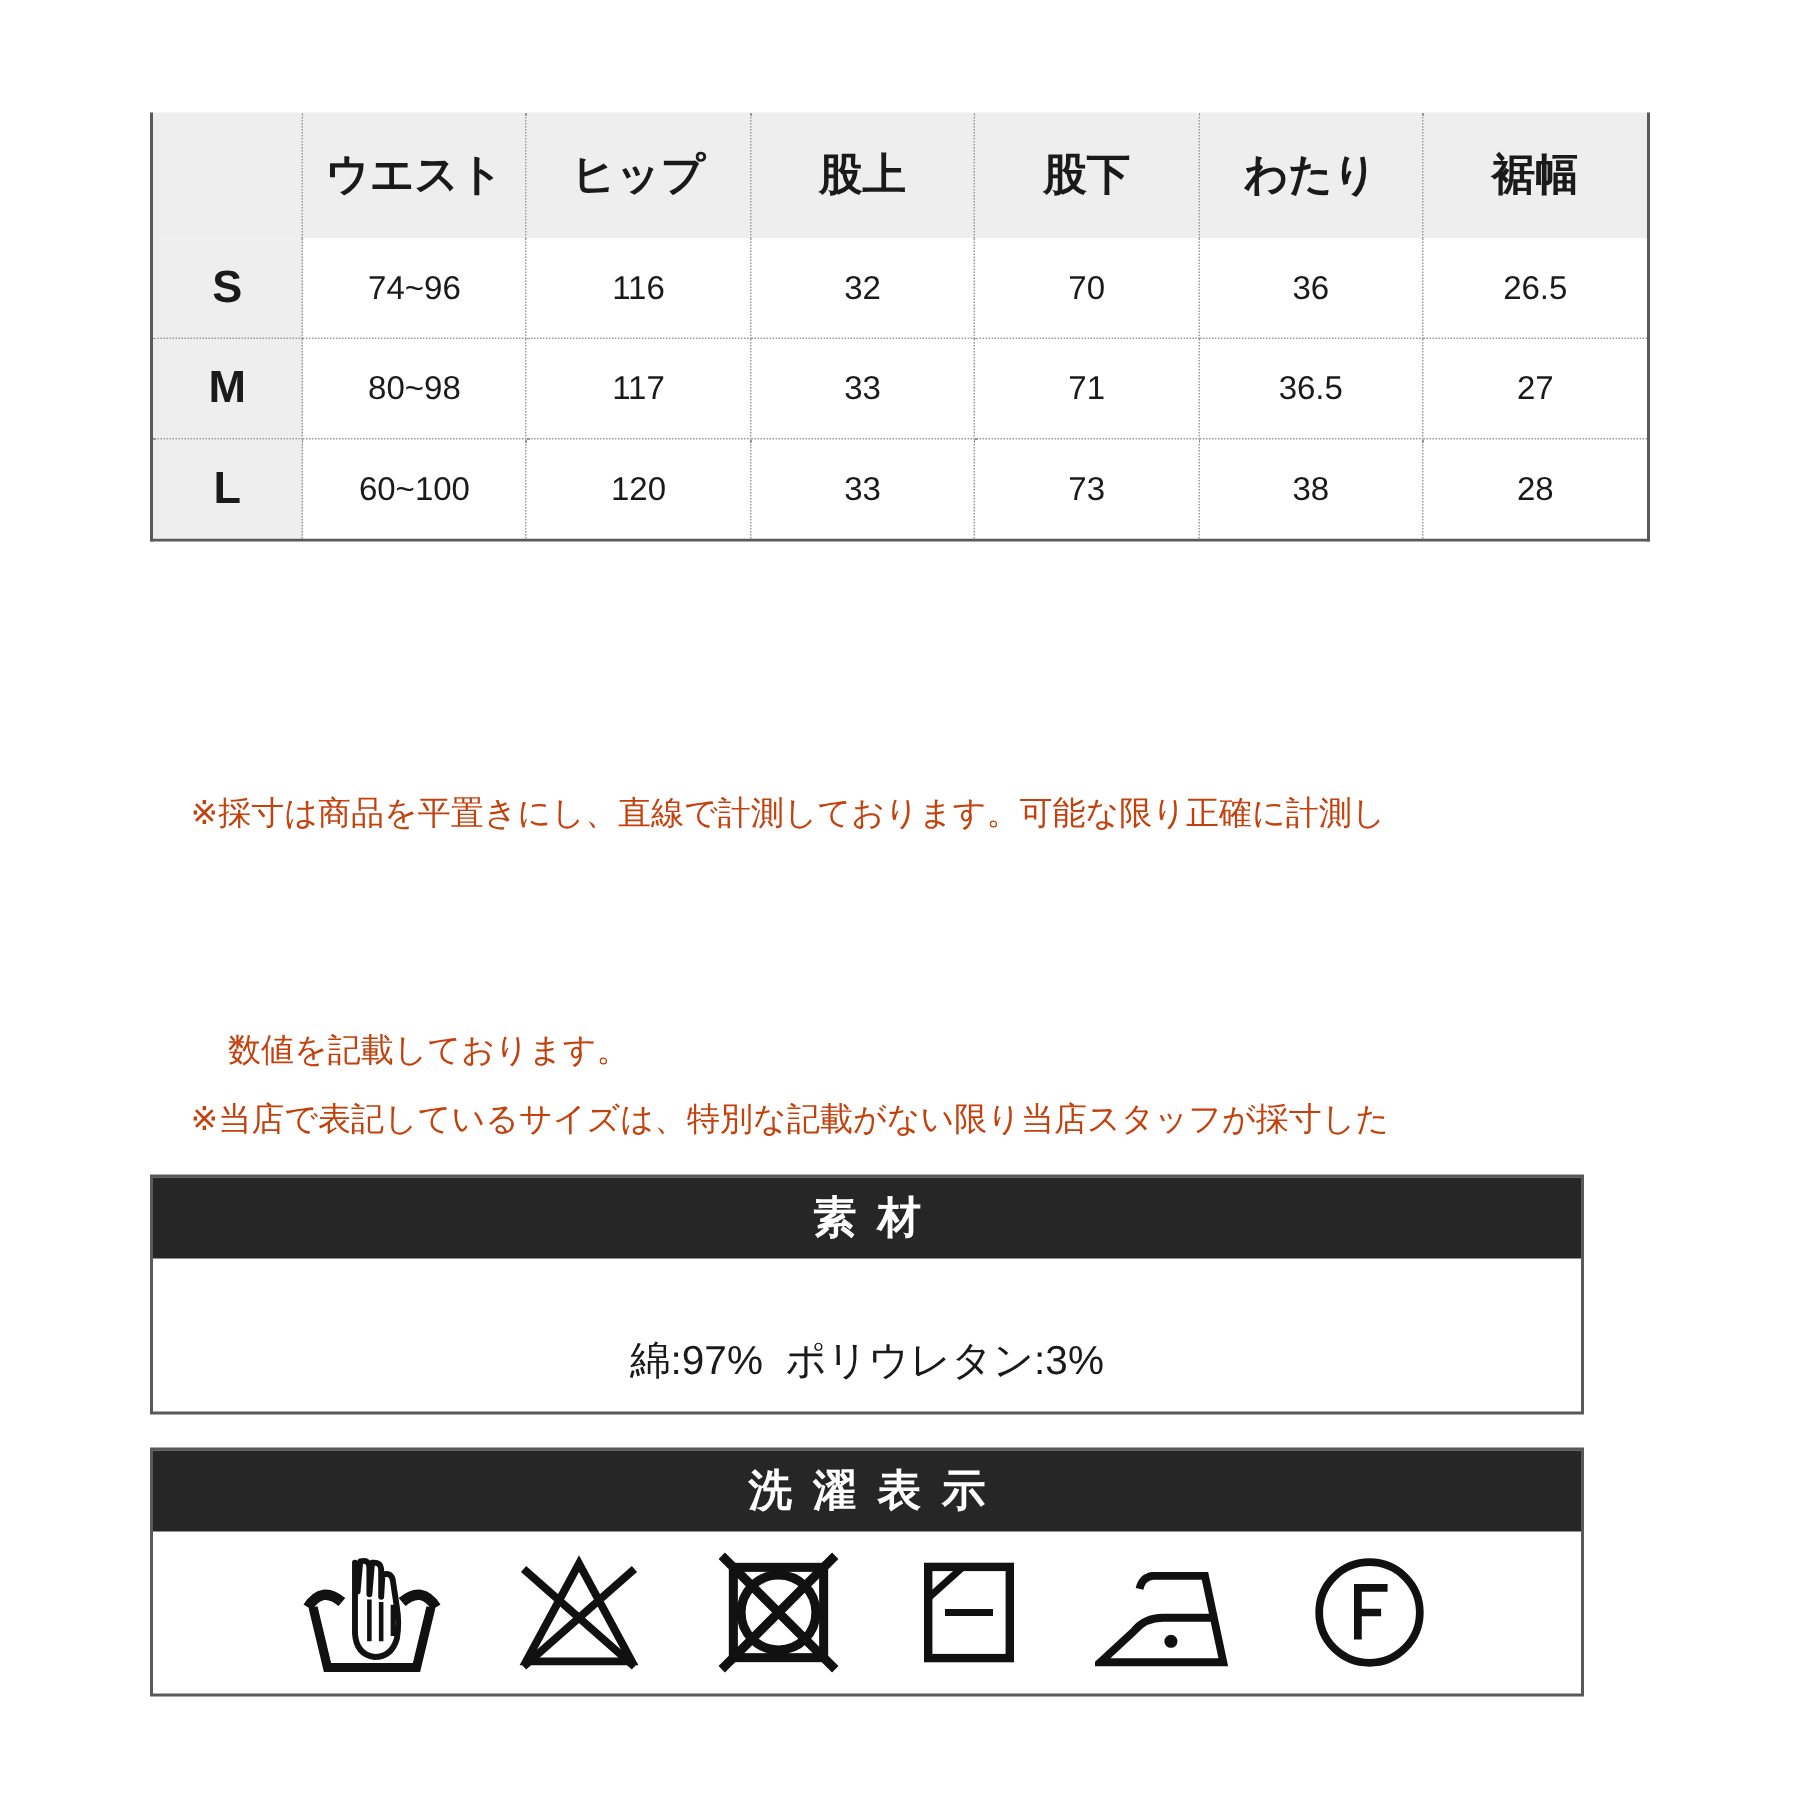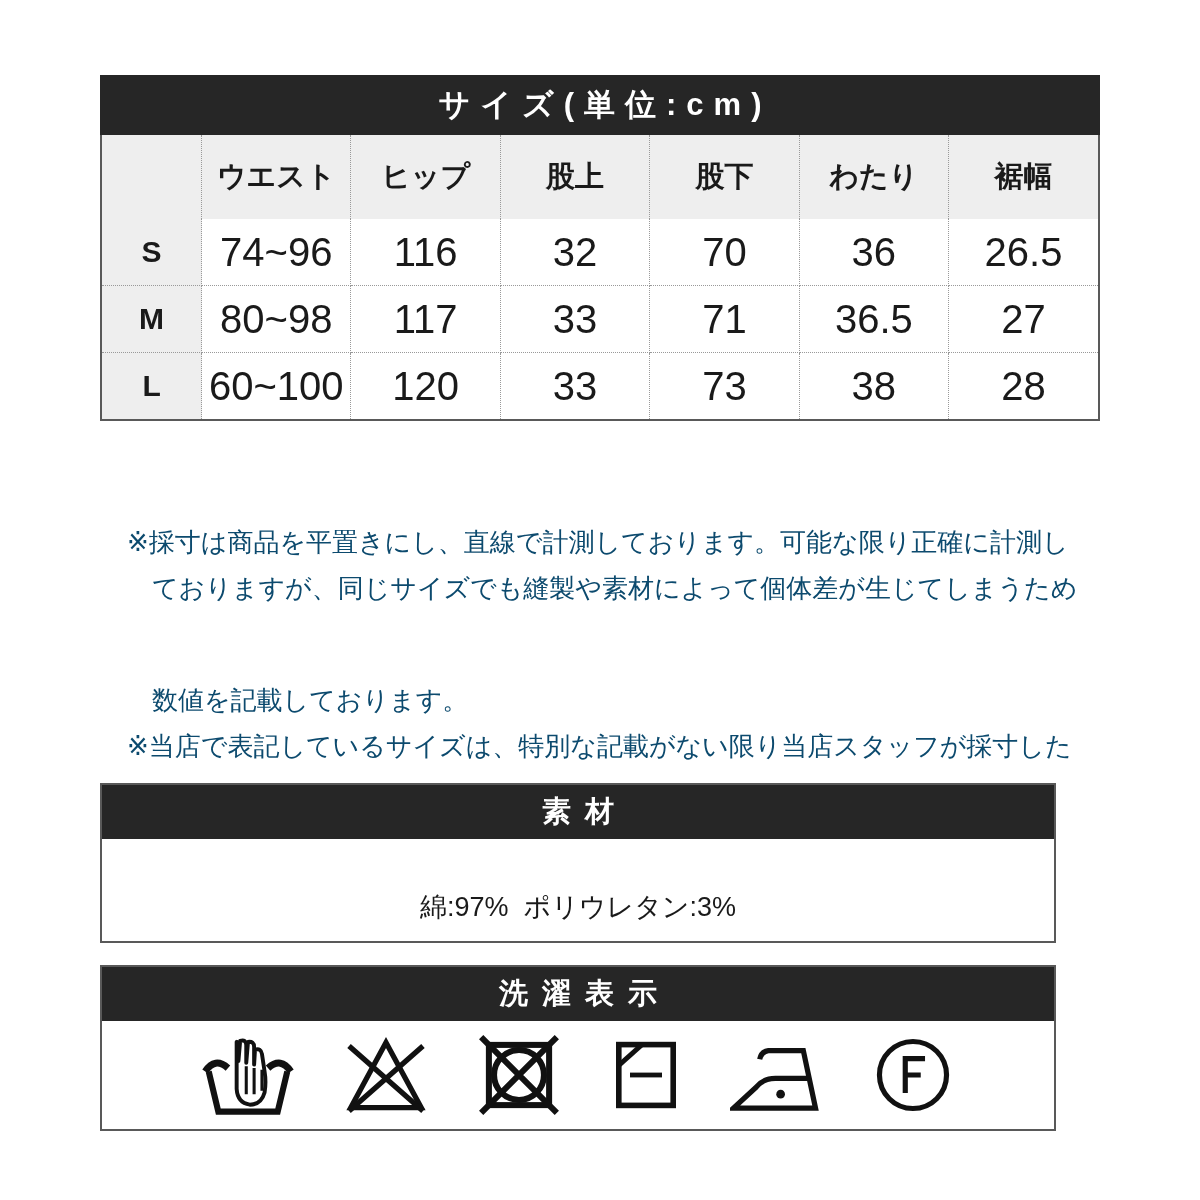--- a/index.html
+++ b/index.html
@@ -22,25 +22,25 @@
   .size-table th,.size-table td{
     border:1px dotted #999999;text-align:center;vertical-align:middle;
     padding:0;
   }
   .size-table tr>*:first-child{border-left:none;}
   .size-table tr>*:last-child{border-right:none;}
   .size-table tr:first-child>*{border-top:none;}
   .size-table tr:last-child>*{border-bottom:none;}
   .size-table thead th{height:84px;background:#eeeeee;font-size:29px;font-weight:bold;margin-top:39px;}
   .size-table tbody th{height:66px;background:#eeeeee;font-size:30px;font-weight:bold;}
-  .size-table tbody td{height:66px;background:#ffffff;font-size:40px;font-weight:normal;}
+  .size-table tbody td{height:66px;background:#ffffff;font-size:22px;font-weight:normal;}
   col.c-size{width:10%;}
   col.c-meas{width:15%;}
   
-  .note{position:absolute;left:127px;width:960px;font-size:26px;line-height:46px;color:#0c4a6e;}
+  .note{position:absolute;left:127px;width:960px;font-size:22px;line-height:46px;color:#c2410c;}
   .note-1{top:519px;}
   .note-2{top:677px;}
   .note-line{white-space:nowrap;}
   .note-line.cont{margin-left:25px;}
   
   .info-box{
     position:absolute;left:100px;width:956px;box-sizing:border-box;
     border:2px solid #595959;background:#ffffff;
   }
   .material-box{top:783px;height:160px;}
@@ -53,23 +53,20 @@
   .care-body{
     height:108px;display:flex;align-items:center;justify-content:center;gap:44px;
   }
   .care-icon{display:flex;align-items:center;justify-content:center;}
   .care-icon svg{display:block;}
 </style>
 </head>
 <body>
 
 <div class="size-section">
-  <div class="bar">
-    <span>サイズ(単位:cm)</span>
-  </div>
   <div class="table-wrap">
     <table class="size-table">
       <colgroup>
         <col class="c-size">
           <col class="c-meas">
           <col class="c-meas">
           <col class="c-meas">
         <col class="c-meas">
           <col class="c-meas">
           <col class="c-meas">
@@ -113,21 +110,20 @@
           <td>38</td>
           <td>28</td>
         </tr>
       </tbody>
     </table>
   </div>
 </div>
 
 <div class="note note-1">
   <div class="note-line">※採寸は商品を平置きにし、直線で計測しております。可能な限り正確に計測し</div>
-  <div class="note-line cont">ておりますが、同じサイズでも縫製や素材によって個体差が生じてしまうため</div>
 </div>
 <div class="note note-2">
   <div class="note-line cont">数値を記載しております。</div>
   <div class="note-line">※当店で表記しているサイズは、特別な記載がない限り当店スタッフが採寸した</div>
 </div>
 
 <div class="info-box material-box">
   <div class="bar">
     <span>素材</span>
   </div>

